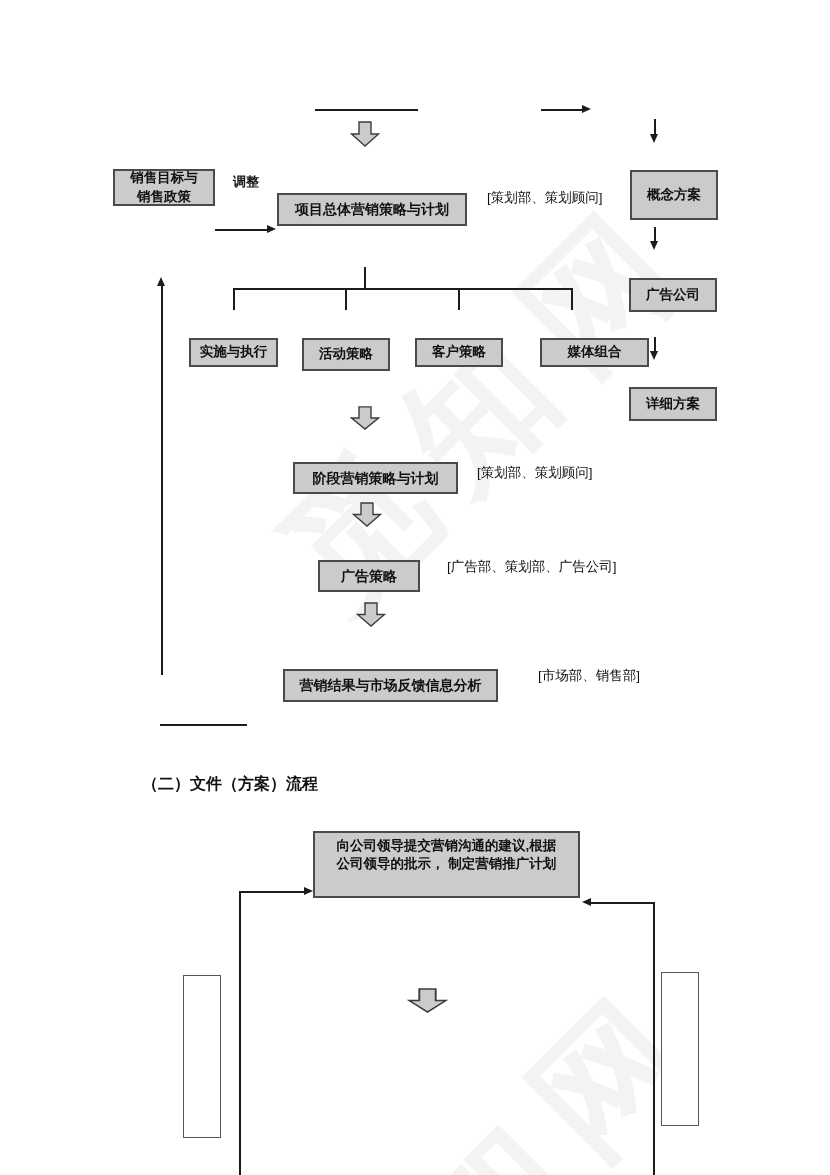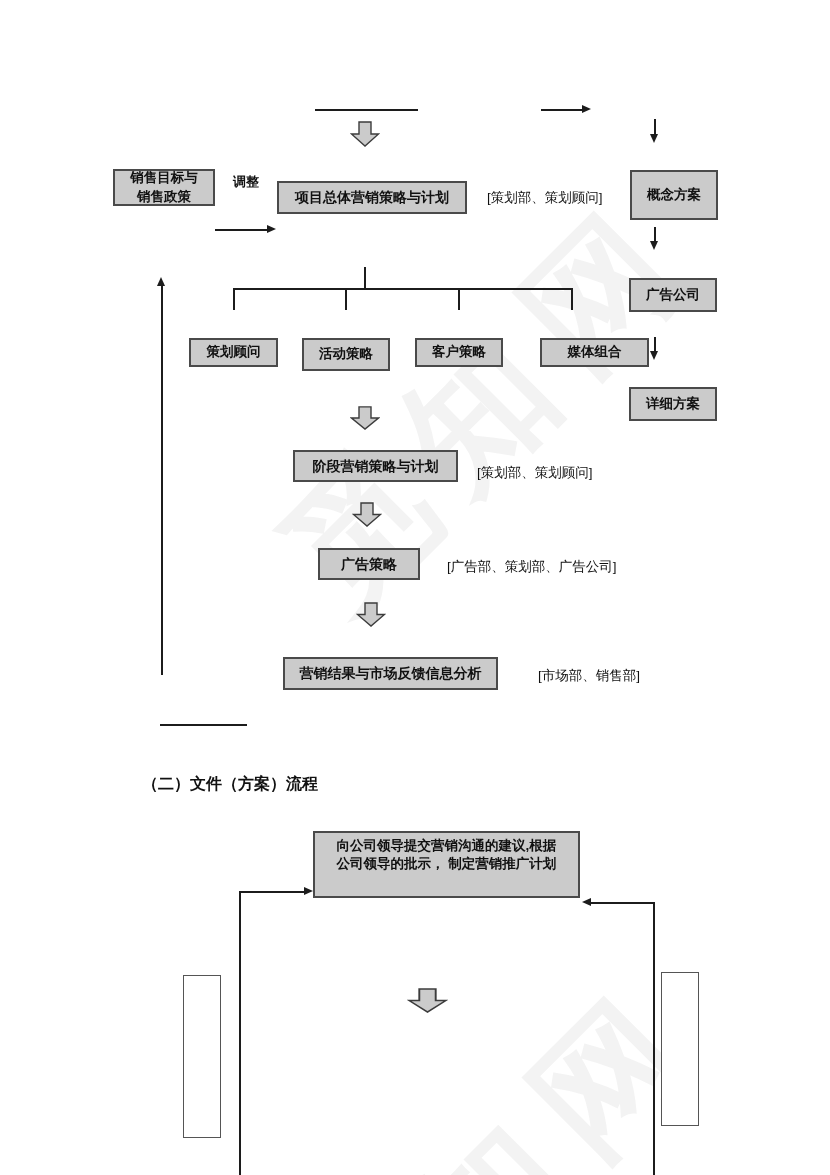--- a/index.html
+++ b/index.html
@@ -16,21 +16,21 @@
   }
   .wm1{left:490px;top:405px;}
   .wm2{left:500px;top:1190px;}
   
   .gbox{
     position:absolute;box-sizing:border-box;
     background:var(--box-fill,#cbcbcb);border:2px solid var(--box-border,#4a4a4a);
     display:flex;align-items:center;justify-content:center;text-align:center;
     font-weight:bold;font-size:13.5px;line-height:1.35;white-space:pre-line;
   }
-  .gbox.big{font-size:14px;}
+  .gbox.big{font-size:14px;margin-top:12px;}
   
   .wbox{
     position:absolute;box-sizing:border-box;background:#ffffff;
     border:1.5px solid #555;
   }
   
   .hl{position:absolute;height:1.5px;background:var(--line-color,#1c1c1c);}
   .vl{position:absolute;width:1.5px;background:var(--line-color,#1c1c1c);}
   
   .ah{position:absolute;width:0;height:0;}
@@ -81,21 +81,21 @@
   <div class="ah ah-down" style="left:650.25px;top:351px"></div>
   <div class="gbox" style="left:629px;top:387px;width:88px;height:34px">详细方案</div>
 
   <div class="vl" style="left:364px;top:267px;height:22px"></div>
   <div class="hl" style="left:233px;top:288px;width:340px"></div>
   <div class="vl" style="left:233px;top:288px;height:22px"></div>
   <div class="vl" style="left:345px;top:288px;height:22px"></div>
   <div class="vl" style="left:458px;top:288px;height:22px"></div>
   <div class="vl" style="left:571px;top:288px;height:22px"></div>
 
-  <div class="gbox" style="left:189px;top:338px;width:89px;height:29px">策划顾问</div>
+  <div class="gbox" style="left:189px;top:338px;width:89px;height:29px">实施与执行</div>
   <div class="gbox" style="left:302px;top:338px;width:88px;height:33px">活动策略</div>
   <div class="gbox" style="left:415px;top:338px;width:88px;height:29px">客户策略</div>
   <div class="gbox" style="left:540px;top:338px;width:109px;height:29px">媒体组合</div>
 
   <svg class="ba" style="left:350px;top:406px" width="30" height="24" viewBox="0 0 30 26" preserveAspectRatio="none">
       <path d="M9 1 H21 V13 H28.5 L15 25 L1.5 13 H9 Z"></path>
     </svg>
   <div class="gbox big" style="left:293px;top:450px;width:165px;height:32px">阶段营销策略与计划</div>
   <div class="annot" style="left:477px;top:464px">[策划部、策划顾问]</div>
 

